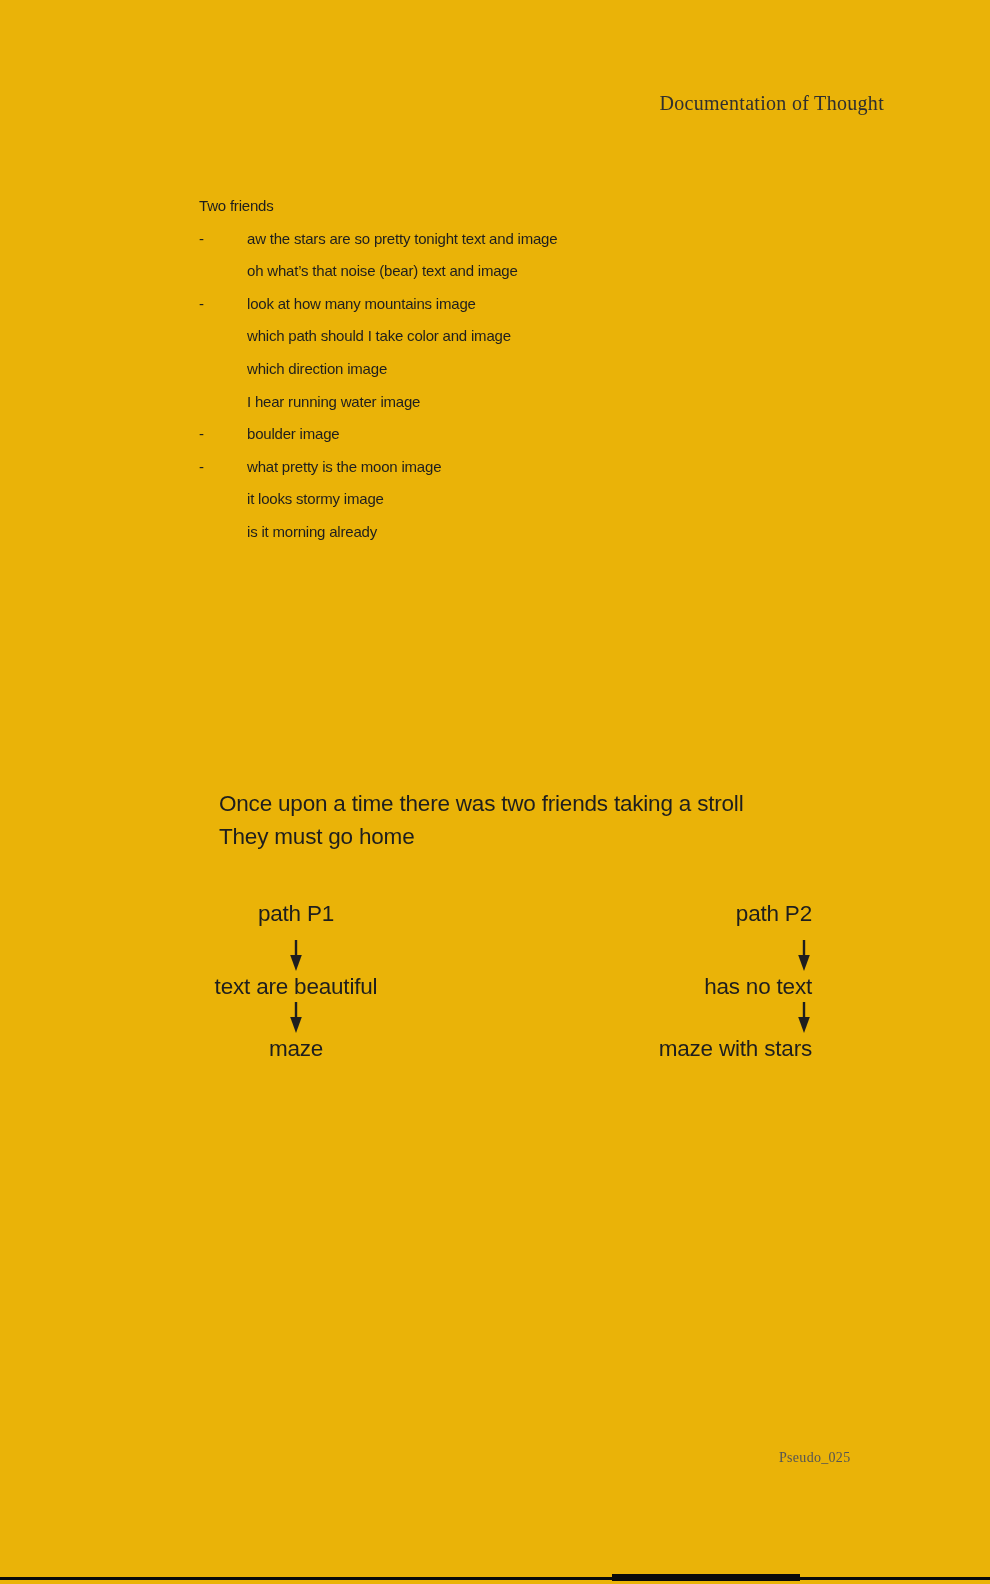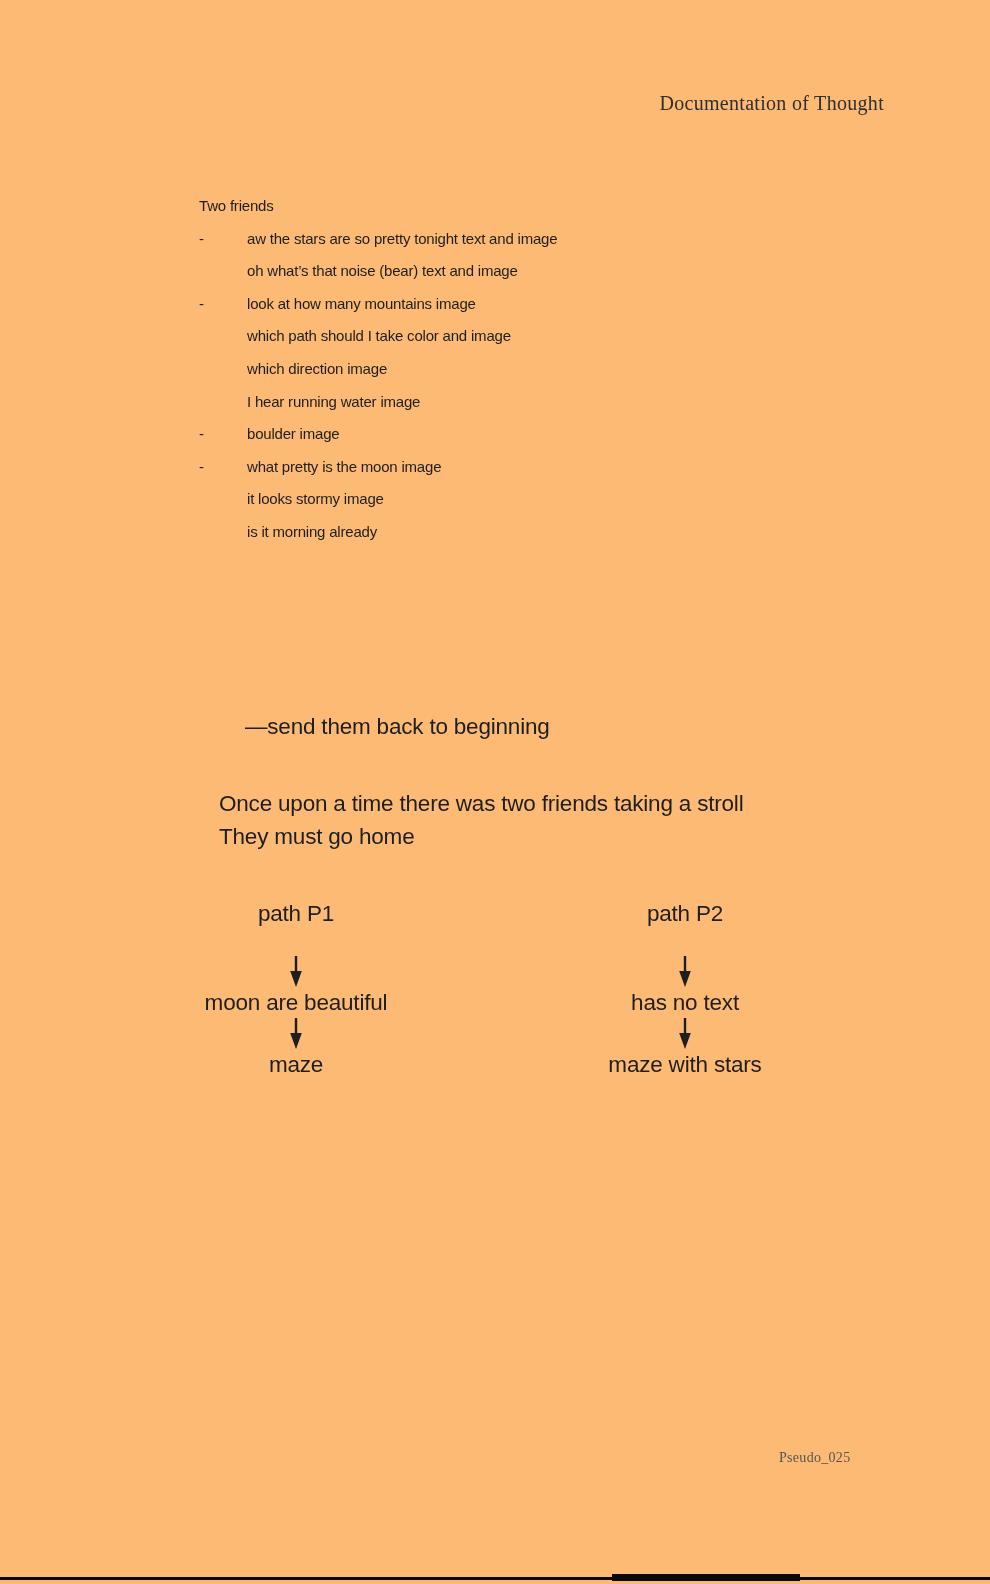--- a/index.html
+++ b/index.html
@@ -1,21 +1,21 @@
 <!DOCTYPE html>
 <html><head>
 <meta charset="utf-8">
 <style>
   html, body { margin: 0; padding: 0; background: #e8e8e8; }
   .page {
     position: relative;
     width: 990px;
     height: 1584px;
     margin: 0 auto;
-    background: #fdba74;
+    background: #eab308;
     overflow: hidden;
     font-family: "Liberation Sans", "DejaVu Sans", sans-serif;
     color: #1e1e1e;
   }
   
   .doc-header {
     position: absolute;
     top: 92px;
     right: 106px;
     font-family: "Liberation Serif", "DejaVu Serif", serif;
@@ -68,22 +68,22 @@
     position: absolute;
     top: 899px;
     width: 230px;
     display: flex;
     flex-direction: column;
     align-items: center;
     font-size: 22.5px;
     letter-spacing: -0.2px;
   }
   .flowcol-p1 { left: 181px; }
-  .flowcol-p2 { left: 570px; }
-  .flow-title { line-height: 30px; margin-bottom: 26px; white-space: nowrap; }
+  .flowcol-p2 { left: 582px; align-items: flex-end; }
+  .flow-title { line-height: 30px; margin-bottom: 10px; white-space: nowrap; }
   .flow-step  { line-height: 28px; white-space: nowrap; }
   .flow-arrow { height: 32px; margin: 1px 0; display: block; }
   .flow-arrow svg { display: block; }
   
   .doc-footer {
     position: absolute;
     left: 779px;
     top: 1450px;
     font-family: "Liberation Serif", "DejaVu Serif", serif;
     font-size: 14px;
@@ -152,37 +152,36 @@
       <span class="note-dash"></span>
       <span class="note-text">it looks stormy image</span>
     </div>
     <div class="note-row">
       <span class="note-dash"></span>
       <span class="note-text">is it morning already</span>
     </div>
   </div>
 
   <div class="levers">
-    <div class="levers-sub">—send them back to beginning</div>
   </div>
 
   <div class="story">
     <div class="story-line">Once upon a time there was two friends taking a stroll</div>
     <div class="story-line">They must go home</div>
   </div>
 
   <div class="flowcol flowcol-p1">
     <div class="flow-title">path P1</div>
     <span class="flow-arrow">
       <svg width="16" height="32" viewBox="0 0 16 32">
         <line x1="8" y1="0" x2="8" y2="17" stroke="#1e1e1e" stroke-width="2.4"></line>
         <polygon points="2.2,15 13.8,15 8,31" fill="#1e1e1e"></polygon>
       </svg>
     </span>
-    <div class="flow-step">moon are beautiful</div>
+    <div class="flow-step">text are beautiful</div>
     <span class="flow-arrow">
       <svg width="16" height="32" viewBox="0 0 16 32">
         <line x1="8" y1="0" x2="8" y2="17" stroke="#1e1e1e" stroke-width="2.4"></line>
         <polygon points="2.2,15 13.8,15 8,31" fill="#1e1e1e"></polygon>
       </svg>
     </span>
     <div class="flow-step">maze</div>
   </div>
 
   <div class="flowcol flowcol-p2">

